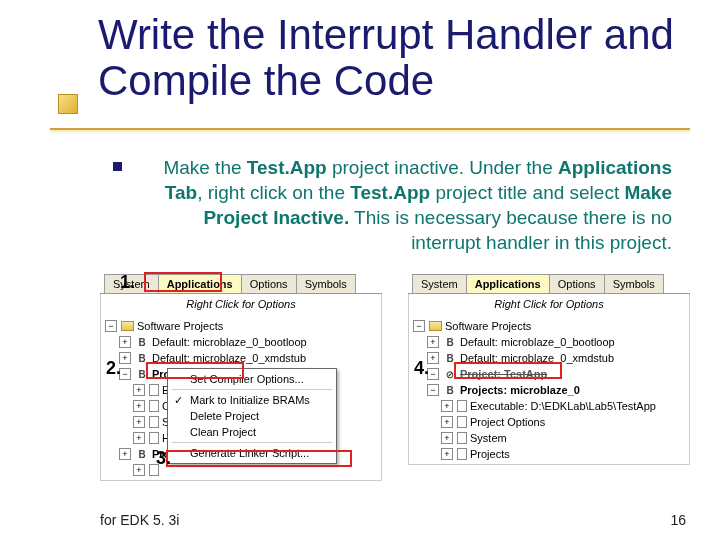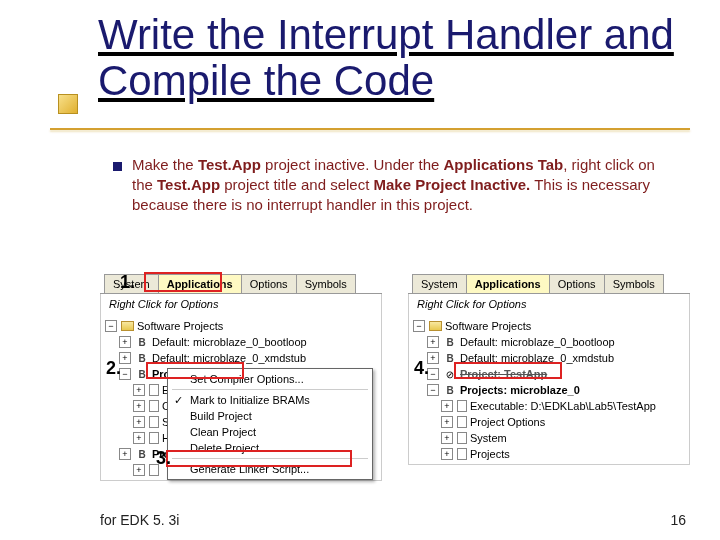--- a/index.html
+++ b/index.html
@@ -1,34 +1,34 @@
 <!DOCTYPE html>
 <html><head>
 <meta charset="utf-8">
 <style>
   * { box-sizing: border-box; margin: 0; padding: 0; }
   body { width: 720px; height: 540px; background: #fff; font-family: Arial, sans-serif; position: relative; overflow: hidden; }
   
-  .title-block { position: absolute; top: 12px; left: 98px; right: 30px; text-decoration: underline; }
+  .title-block { position: absolute; top: 12px; left: 98px; right: 30px; }
   .title-block h1 { font-size: 42px; font-weight: normal; color: #1a1a6e; line-height: 1.1; font-family: Verdana, Arial, sans-serif; }
   .title-bullet { position: absolute; left: 58px; top: 94px; width: 20px; height: 20px; background: linear-gradient(135deg,#f8e08a,#e0b030); border: 1px solid #b89020; }
   .title-underline { position: absolute; left: 50px; right: 30px; top: 128px; height: 2px; background: #d4a030; box-shadow: 0 2px 2px rgba(200,160,40,.3); }
   
   .body-bullet { position: absolute; left: 113px; top: 162px; width: 9px; height: 9px; background: #1a1a6e; }
-  .body-text { position: absolute; left: 132px; top: 155px; right: 48px; font-size: 15px; line-height: 1.32; color: #7f1d1d; }
+  .body-text { position: absolute; left: 132px; top: 155px; right: 48px; font-size: 19px; line-height: 1.32; color: #0f766e; text-align: right; }
   .body-text b { font-weight: bold; }
   
   .panels { position: absolute; top: 272px; left: 100px; right: 30px; display: flex; gap: 26px; }
   .panel { flex: 1; position: relative; font-size: 11px; font-family: Tahoma, Arial, sans-serif; }
   
   .tabrow { display: flex; align-items: flex-end; border-bottom: 1px solid #999; height: 22px; gap: 0; padding-left: 4px; }
   .tab { padding: 3px 8px; border: 1px solid #999; border-bottom: none; background: #ece9d8; margin-right: -1px; font-size: 11px; position: relative; }
   .tab.active { background: #fef9c3; font-weight: bold; z-index: 2; }
   
-  .rightclick { padding: 4px 8px; font-style: italic; color: #000; background: #fff; border-left: 1px solid #ccc; border-right: 1px solid #ccc; }
+  .rightclick { padding: 4px 8px; font-style: italic; color: #000; background: #fff; border-left: 1px solid #ccc; border-right: 1px solid #ccc; text-align: center; }
   
   .tree { background: #fff; border: 1px solid #ccc; border-top: none; padding: 4px 2px 2px 2px; min-height: 150px; position: relative; }
   .tree-row { display: flex; align-items: center; height: 16px; white-space: nowrap; overflow: hidden; }
   .pm { width: 12px; height: 12px; border: 1px solid #888; font-size: 9px; line-height: 10px; text-align: center; margin: 0 4px 0 2px; flex-shrink: 0; background: #fff; }
   .indent { display: inline-block; flex-shrink: 0; }
   .ic { width: 14px; height: 12px; margin-right: 3px; display: inline-flex; align-items: center; justify-content: center; flex-shrink: 0; font-size: 10px; }
   .ic-folder { background: linear-gradient(#f8e8a0,#e8c850); border: 1px solid #b89030; width: 13px; height: 10px; }
   .ic-doc { background: #fff; border: 1px solid #888; width: 10px; height: 12px; position: relative; }
   .ic-bold { font-weight: bold; color: #444; }
   .struck { text-decoration: line-through; color: #555; }
@@ -121,27 +121,26 @@
           <span class="pm">+</span>
           <span class="ic ic-bold">B</span>
           <b>Proje</b>
         </div>
       <div class="tree-row">
           <span class="indent" style="width:28px"></span>
           <span class="pm">+</span>
           <span class="ic ic-doc"></span>
         </div>
 
-      <div class="ctx-menu" style="left:66px; top:54px; width:206px">
+      <div class="ctx-menu" style="left:66px; top:54px; width:170px">
         <div class="ctx-item">Set Compiler Options...</div>
         <div class="ctx-sep"></div>
         <div class="ctx-item ctx-check">Mark to Initialize BRAMs</div>
-        <div class="ctx-item">Build Project</div>
+        <div class="ctx-item">Delete Project</div>
         <div class="ctx-item">Clean Project</div>
-        <div class="ctx-item">Delete Project</div>
         <div class="ctx-sep"></div>
         <div class="ctx-item">Generate Linker Script...</div>
       </div>
     </div>
 
     <div class="redbox" style="left:44px; top:0px; width:78px; height:20px"></div>
     <div class="stepnum" style="left:20px; top:0px">1.</div>
     <div class="redbox" style="left:46px; top:90px; width:98px; height:17px"></div>
     <div class="stepnum" style="left:6px; top:86px">2.</div>
     <div class="redbox" style="left:66px; top:178px; width:186px; height:17px"></div>

